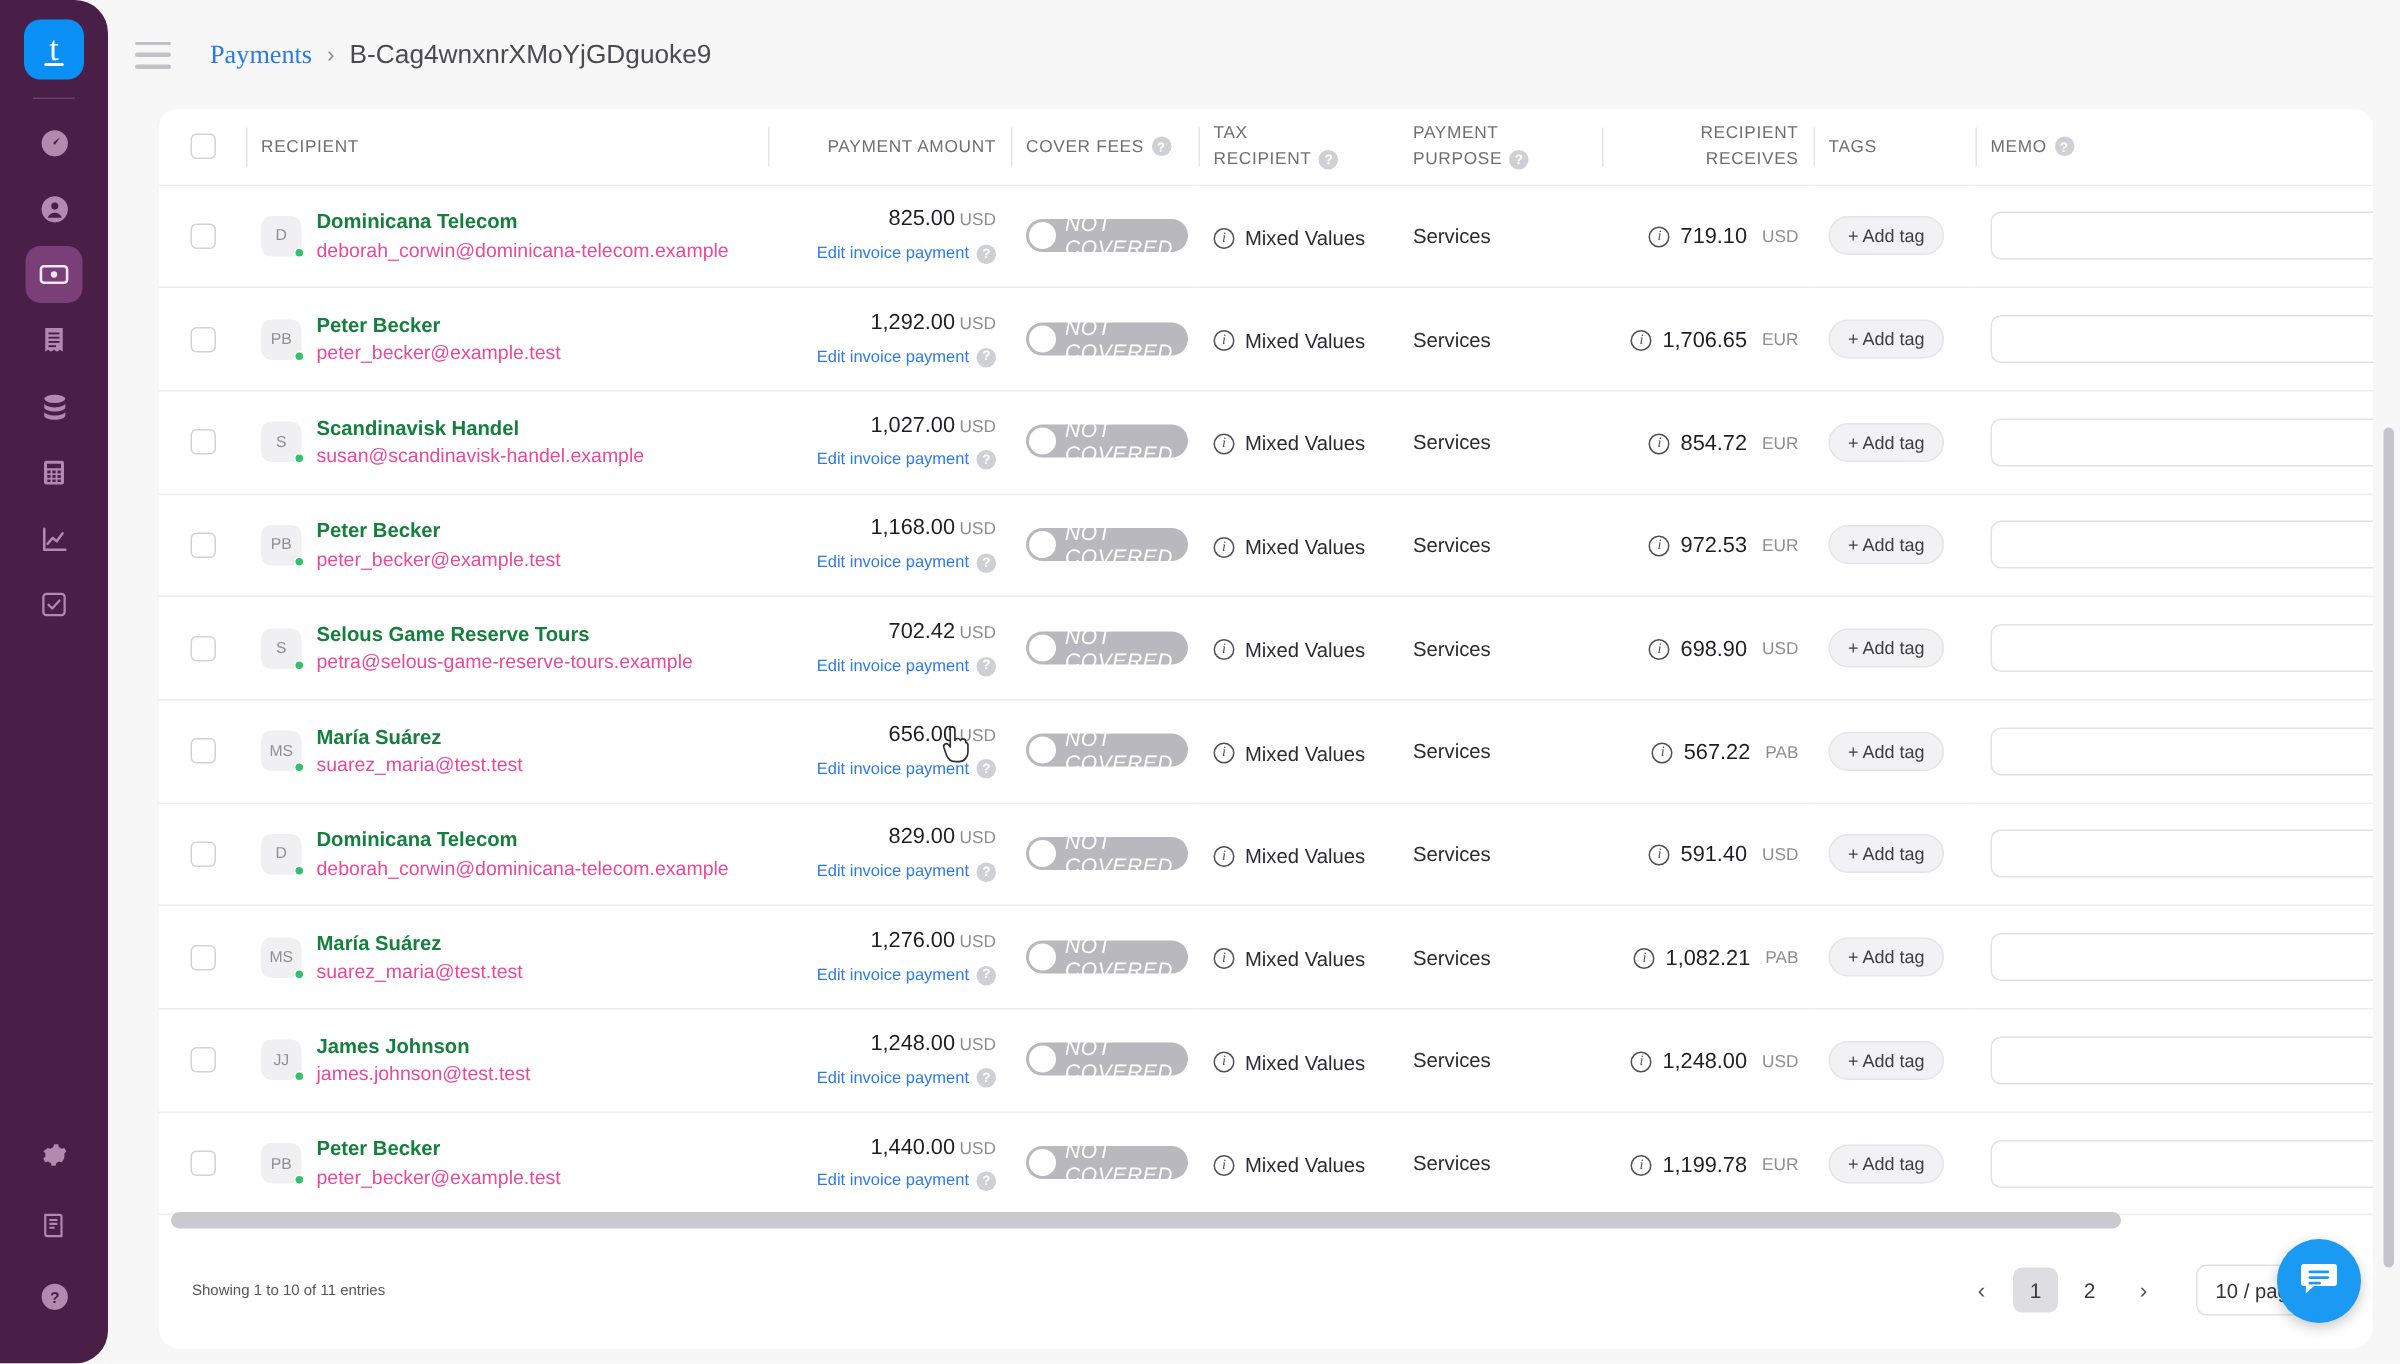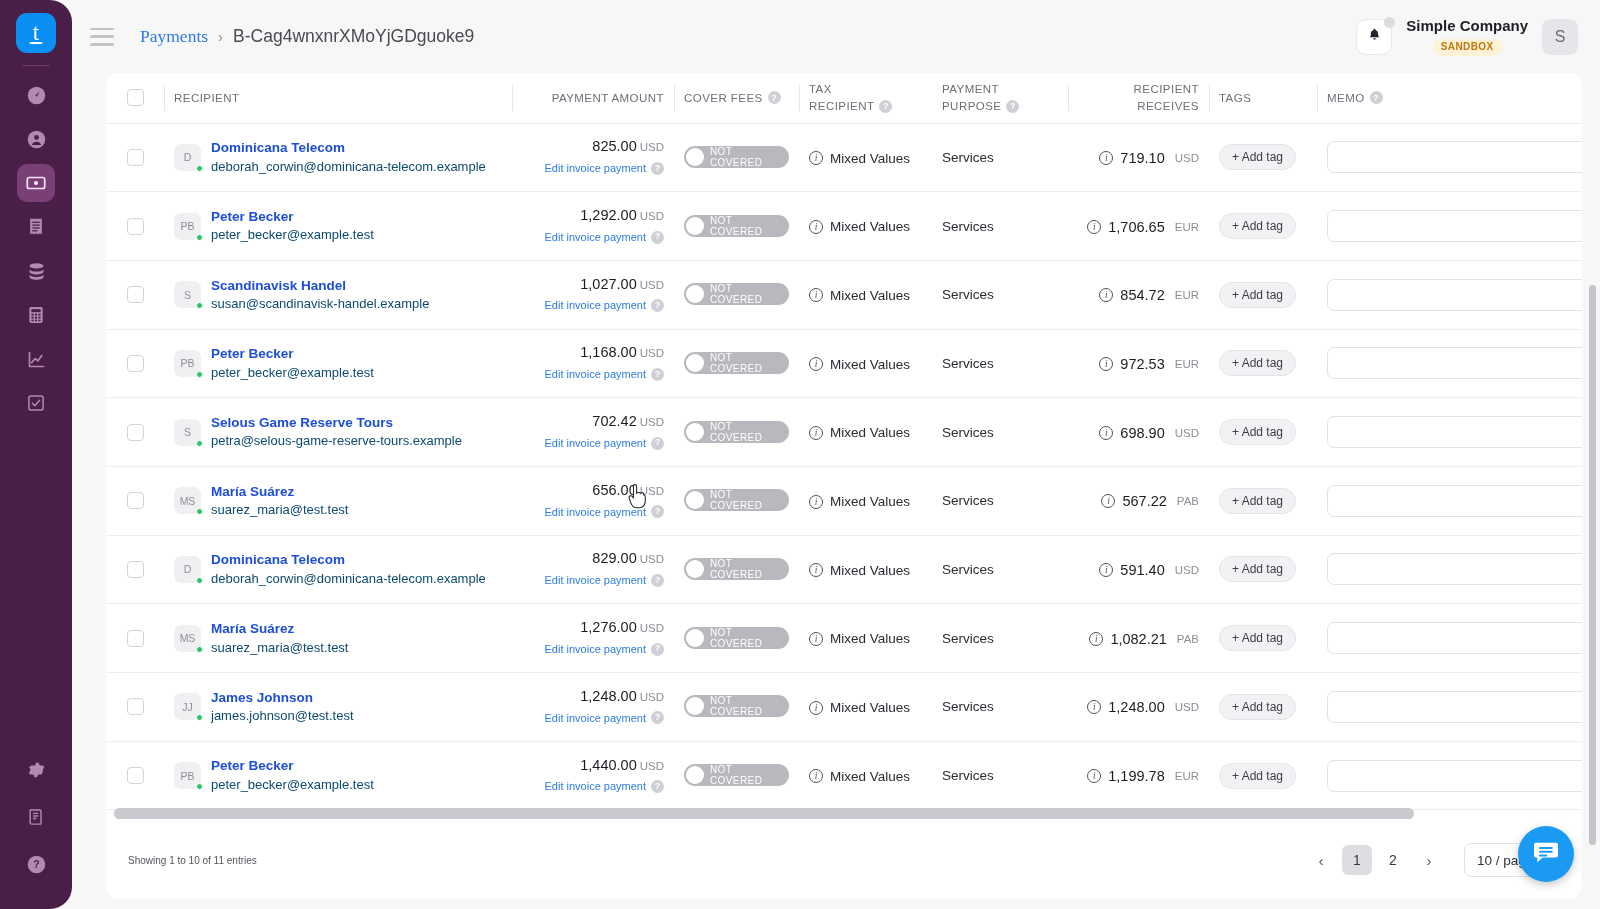--- a/index.html
+++ b/index.html
@@ -131,36 +131,36 @@
   .av {
     width: 27px; height: 27px; border-radius: 7px; background: #f0f0f3;
     color: #8e8e98; font-size: 10.5px; display: flex; align-items: center;
     justify-content: center; flex: 0 0 auto; position: relative;
   }
   .av .online {
     position: absolute; right: -2px; bottom: -1px; width: 7px; height: 7px;
     border-radius: 50%; background: #2ec26a; border: 1px solid #fff;
   }
   .recip-txt { line-height: 1.45; min-width: 0; }
-  .recip-name { font-size: 13.5px; font-weight: bold; color: #1d4ed8; }
-  .recip-mail { font-size: 13px; color: #0c4a6e; }
+  .recip-name { font-size: 13.5px; font-weight: bold; color: #15803d; }
+  .recip-mail { font-size: 13px; color: #ec4899; }
 
   .amt-cell { text-align: right; line-height: 1.5; }
   .amt-val { font-size: 14.5px; color: #1d1d24; }
   .amt-cur { font-size: 11.5px; color: #8d8d96; margin-left: 3px; }
   .edit-link { font-size: 11px; color: #2c7be5; cursor: pointer; }
   .edit-row { display: inline-flex; align-items: center; gap: 5px; }
 
   .toggle {
     display: inline-flex; align-items: center; gap: 6px;
     background: #b8b8be; border-radius: 12px; height: 22px;
     padding: 0 10px 0 2px; cursor: pointer;
   }
   .toggle .knob { width: 18px; height: 18px; border-radius: 50%; background: #fff; flex: 0 0 auto; }
-  .toggle .tlabel { color: #fff; font-size: 10px; letter-spacing: .4px; }
+  .toggle .tlabel { color: #fff; font-size: 14px; letter-spacing: .4px; font-style: italic; }
 
   .i-icon {
     display: inline-flex; align-items: center; justify-content: center;
     width: 14px; height: 14px; border-radius: 50%;
     border: 1.2px solid #50505a; color: #50505a;
     font-size: 9.5px; font-family: "Liberation Serif", serif; font-style: italic;
     flex: 0 0 auto;
   }
   .cell-inline { display: inline-flex; align-items: center; gap: 7px; white-space: nowrap; }
   .cell-inline.right { justify-content: flex-end; width: 100%; }
@@ -358,38 +358,20 @@
         <i></i>
           <i></i>
           <i></i>
       </div>
       <div class="breadcrumb">
         <span class="bc-link">Payments</span>
         <span class="bc-sep">›</span>
         <span class="bc-current">B-Cag4wnxnrXMoYjGDguoke9</span>
       </div>
 
-      <div class="topbar-right">
-        <div class="bell-wrap">
-          <div class="bell">
-            <span>
-              <svg width="15" height="15" viewBox="0 0 24 24" fill="#23232b">
-                  <path d="M12 2.6a1.5 1.5 0 011.5 1.5v.5a5.8 5.8 0 014.3 5.6v3.5l1.6 2.6H4.6l1.6-2.6v-3.5a5.8 5.8 0 014.3-5.6v-.5A1.5 1.5 0 0112 2.6z"></path>
-                  <path d="M9.8 18.1h4.4a2.2 2.2 0 01-4.4 0z"></path>
-                </svg>
-            </span>
-          </div>
-          <div class="bell-dot"></div>
-        </div>
-        <div class="company">
-          <div class="company-name">Simple Company</div>
-          <div class="badge-sandbox">SANDBOX</div>
-        </div>
-        <div class="avatar-sq">S</div>
-      </div>
     </div>
 
     <div class="card">
 
       <div class="table-scroll">
         <table class="ptable">
           <colgroup>
             <col style="width:58px">
               <col style="width:348px">
               <col style="width:162px">

